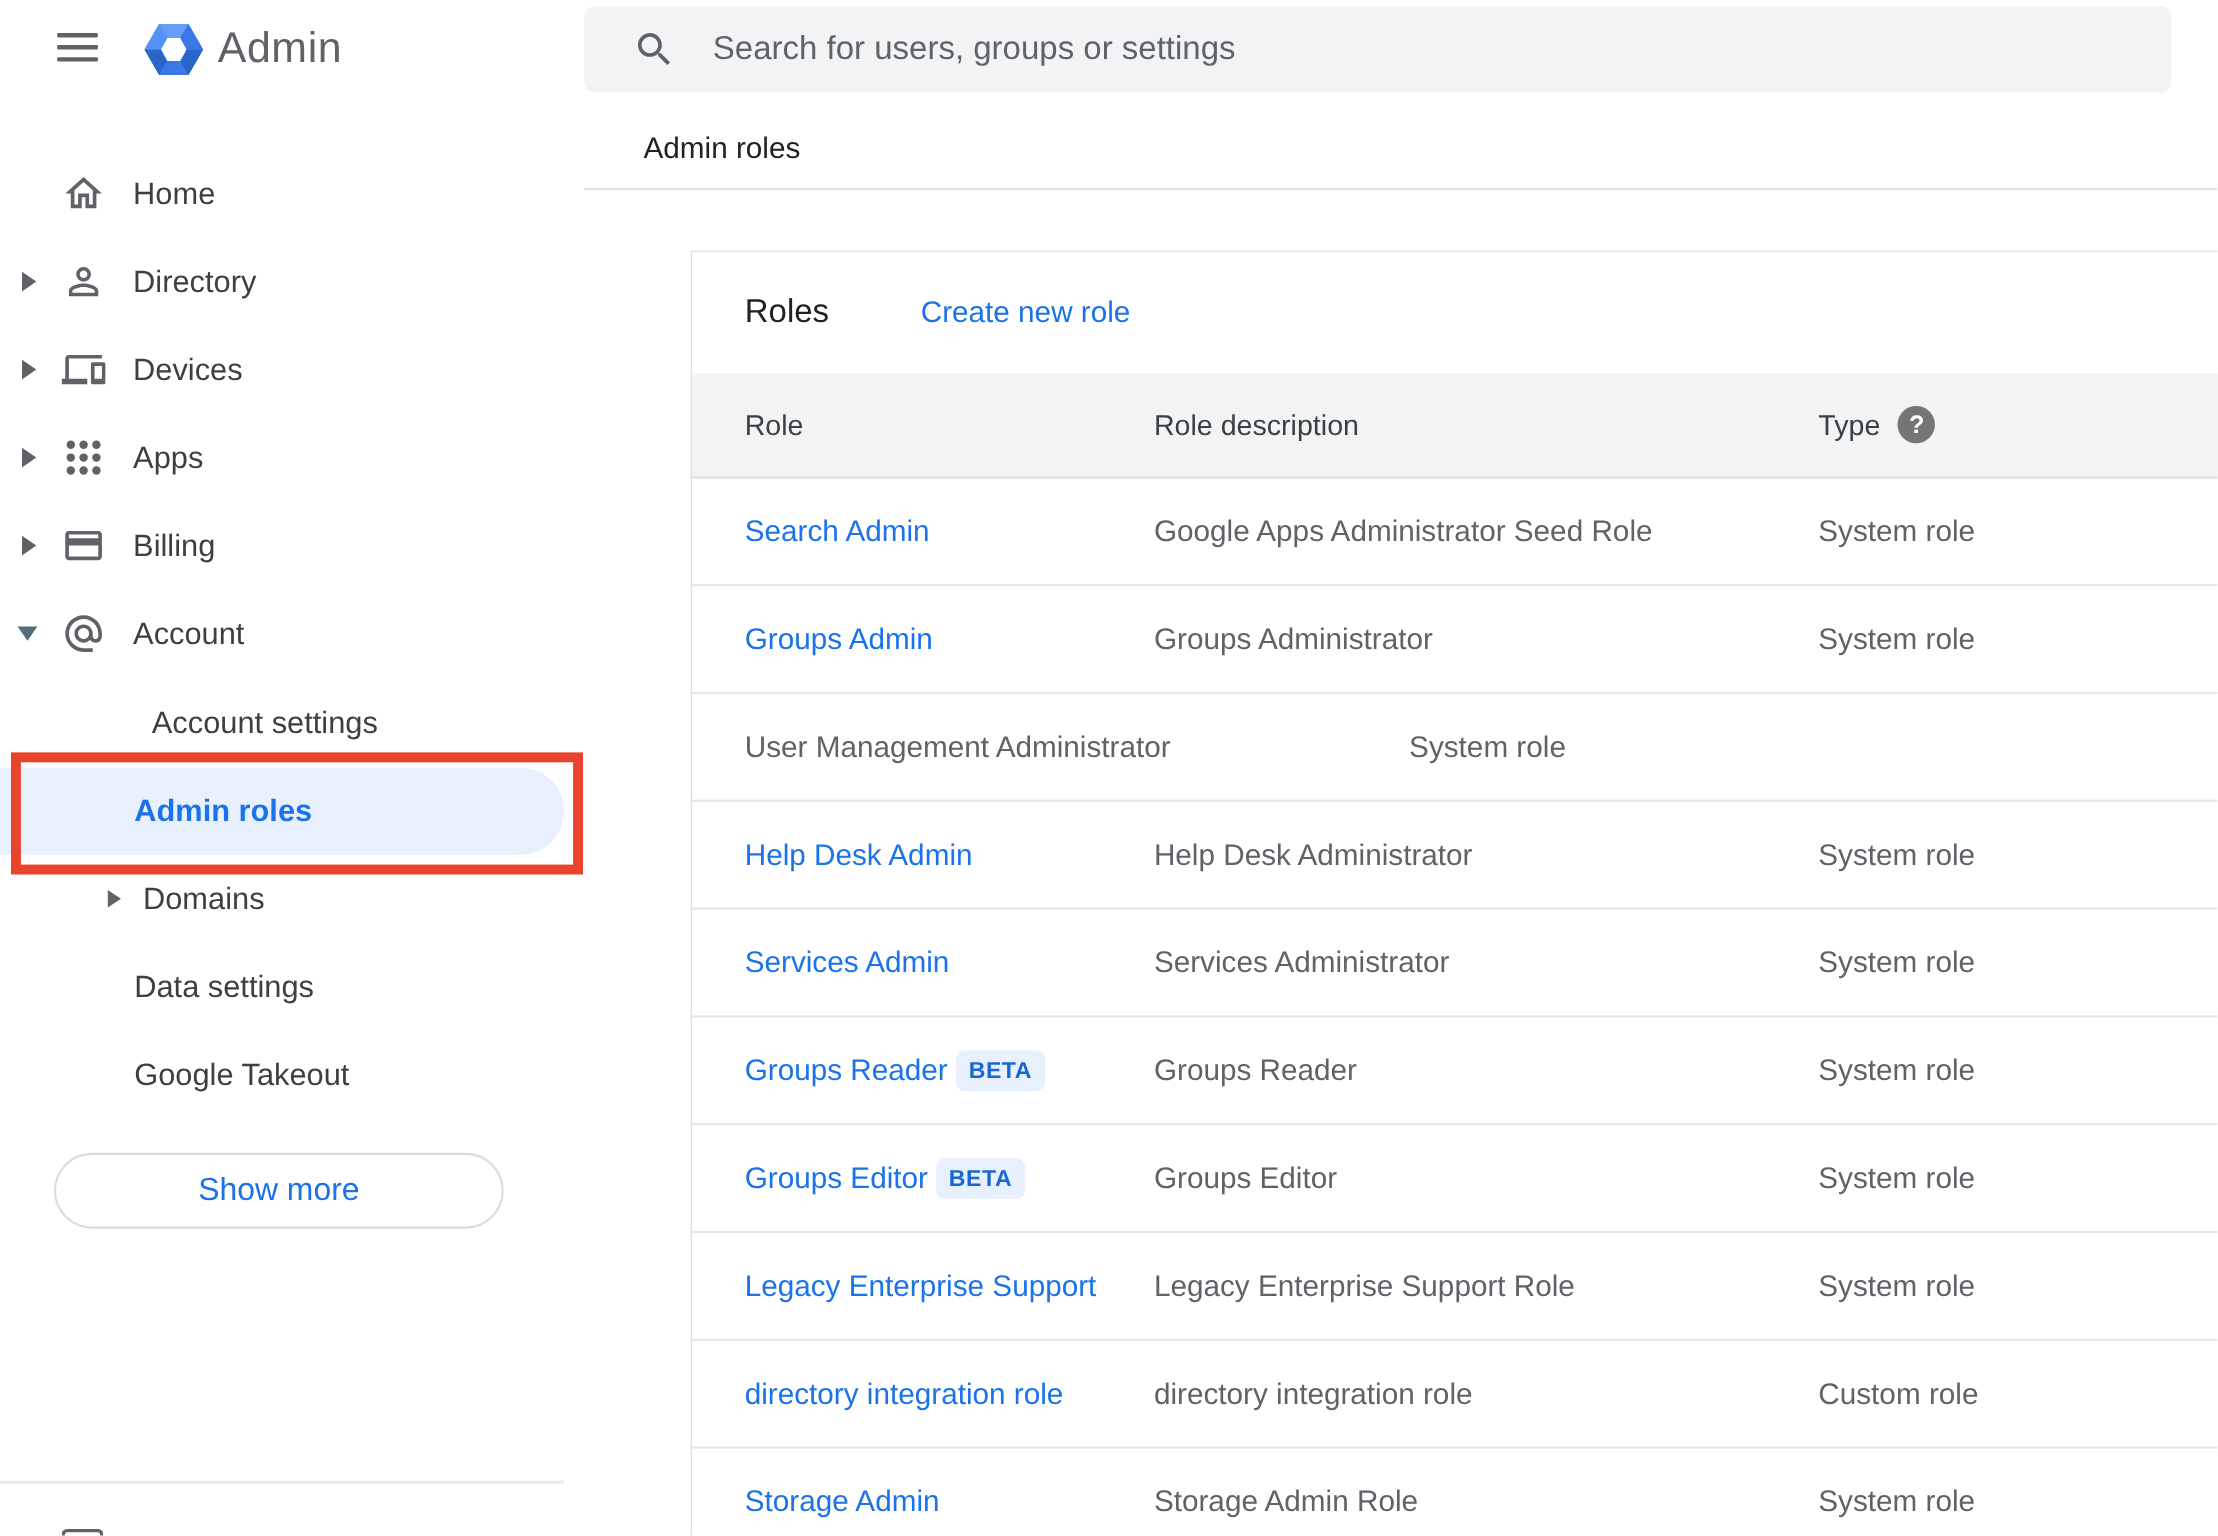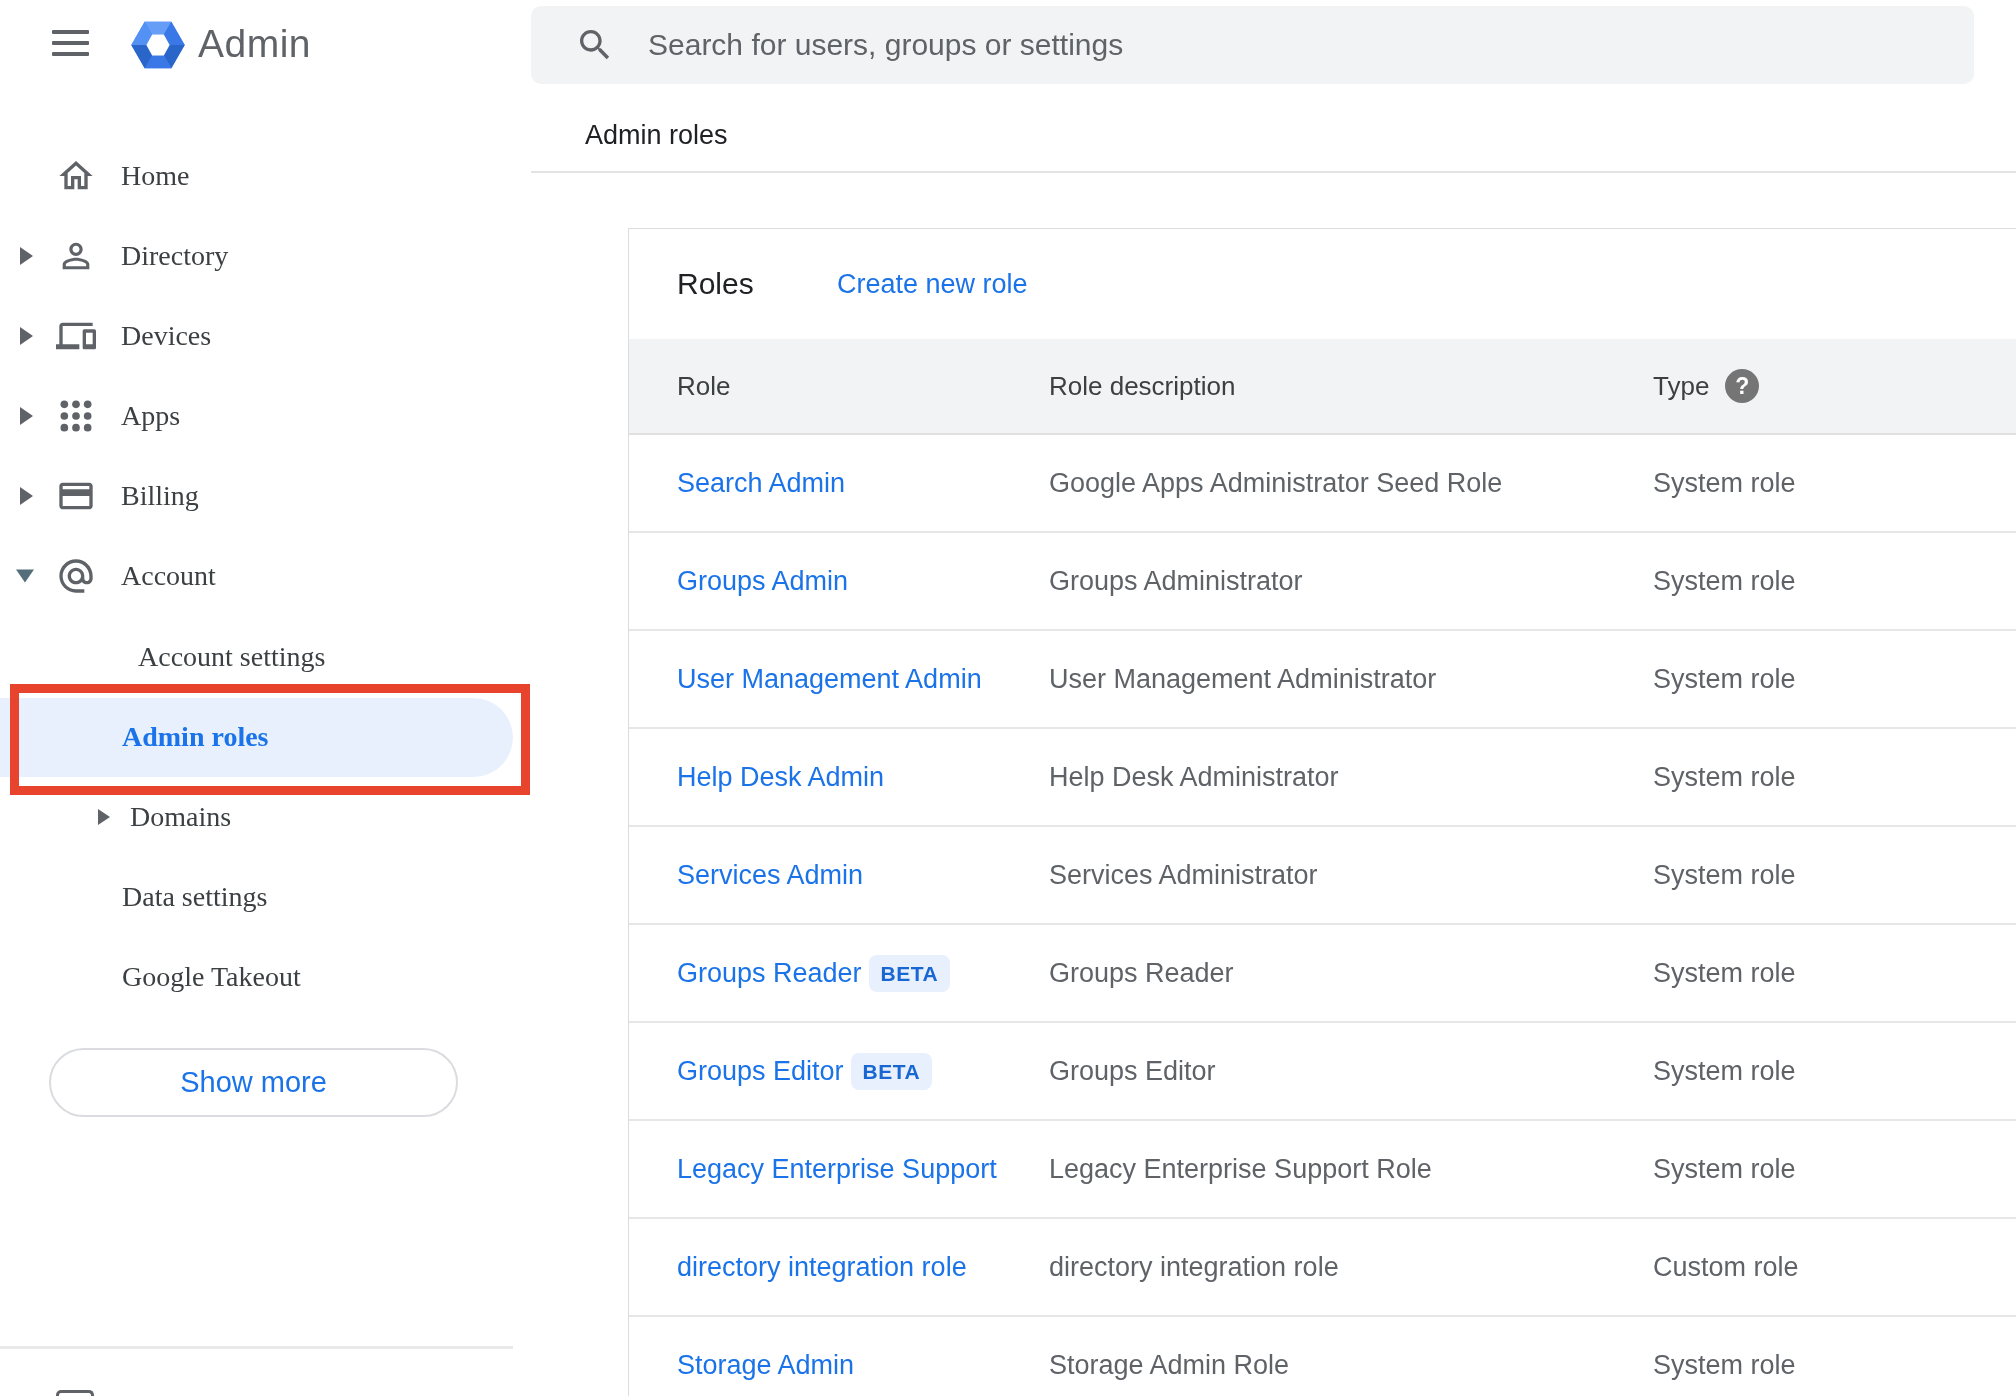--- a/index.html
+++ b/index.html
@@ -26,21 +26,21 @@
   
   .nav-row { position:absolute; left:0; width:530px; height:80px; cursor:pointer; }
   .nav-arrow-right { position:absolute; left:20px; top:50%; transform:translateY(-50%);
                      width:0; height:0; border-top:9px solid transparent;
                      border-bottom:9px solid transparent; border-left:13px solid #5f6368; }
   .nav-arrow-down  { position:absolute; left:16px; top:50%; transform:translateY(-50%);
                      width:0; height:0; border-left:9px solid transparent;
                      border-right:9px solid transparent; border-top:13px solid #546e7a; }
   .nav-icon { position:absolute; left:56px; top:50%; transform:translateY(-50%); width:40px; height:40px; }
   .nav-label { position:absolute; left:121px; top:50%; transform:translateY(-50%);
-               font-size:28px; color:#3c4043; white-space:nowrap;font-family:Liberation Serif, serif; }
+               font-size:28px; color:#3c4043; white-space:nowrap; }
   .sub .nav-label { left:122px; }
   .sub .nav-arrow-right { left:98px; border-left-width:12px; border-top-width:8px; border-bottom-width:8px; }
   .sub .nav-arrow-right + .nav-label { left:130px; }
 
   #selected-pill { left:0; top:698px; width:513px; height:79px; background:#e8f0fe;
                    border-radius:0 40px 40px 0; z-index:0; }
   .nav-row.selected .nav-label { color:#1a73e8; font-weight:bold; }
 
   #annotation-box { left:10px; top:684px; width:520px; height:111px;
                     border:9px solid #e8432c; z-index:20; pointer-events:none; }
@@ -237,23 +237,20 @@
       <div class="col-role">
           <a class="role-link">Groups Admin</a>
         </div>
       <div class="col-desc"><span class="cell-text">Groups Administrator</span></div>
       <div class="col-type">
           <span class="cell-text">System role</span>
         </div>
     </div>
 
     <div class="tr row">
-      <div class="col-role">
-          <a class="role-link">User Management Admin</a>
-        </div>
       <div class="col-desc"><span class="cell-text">User Management Administrator</span></div>
       <div class="col-type">
           <span class="cell-text">System role</span>
         </div>
     </div>
 
     <div class="tr row">
       <div class="col-role">
           <a class="role-link">Help Desk Admin</a>
         </div>

